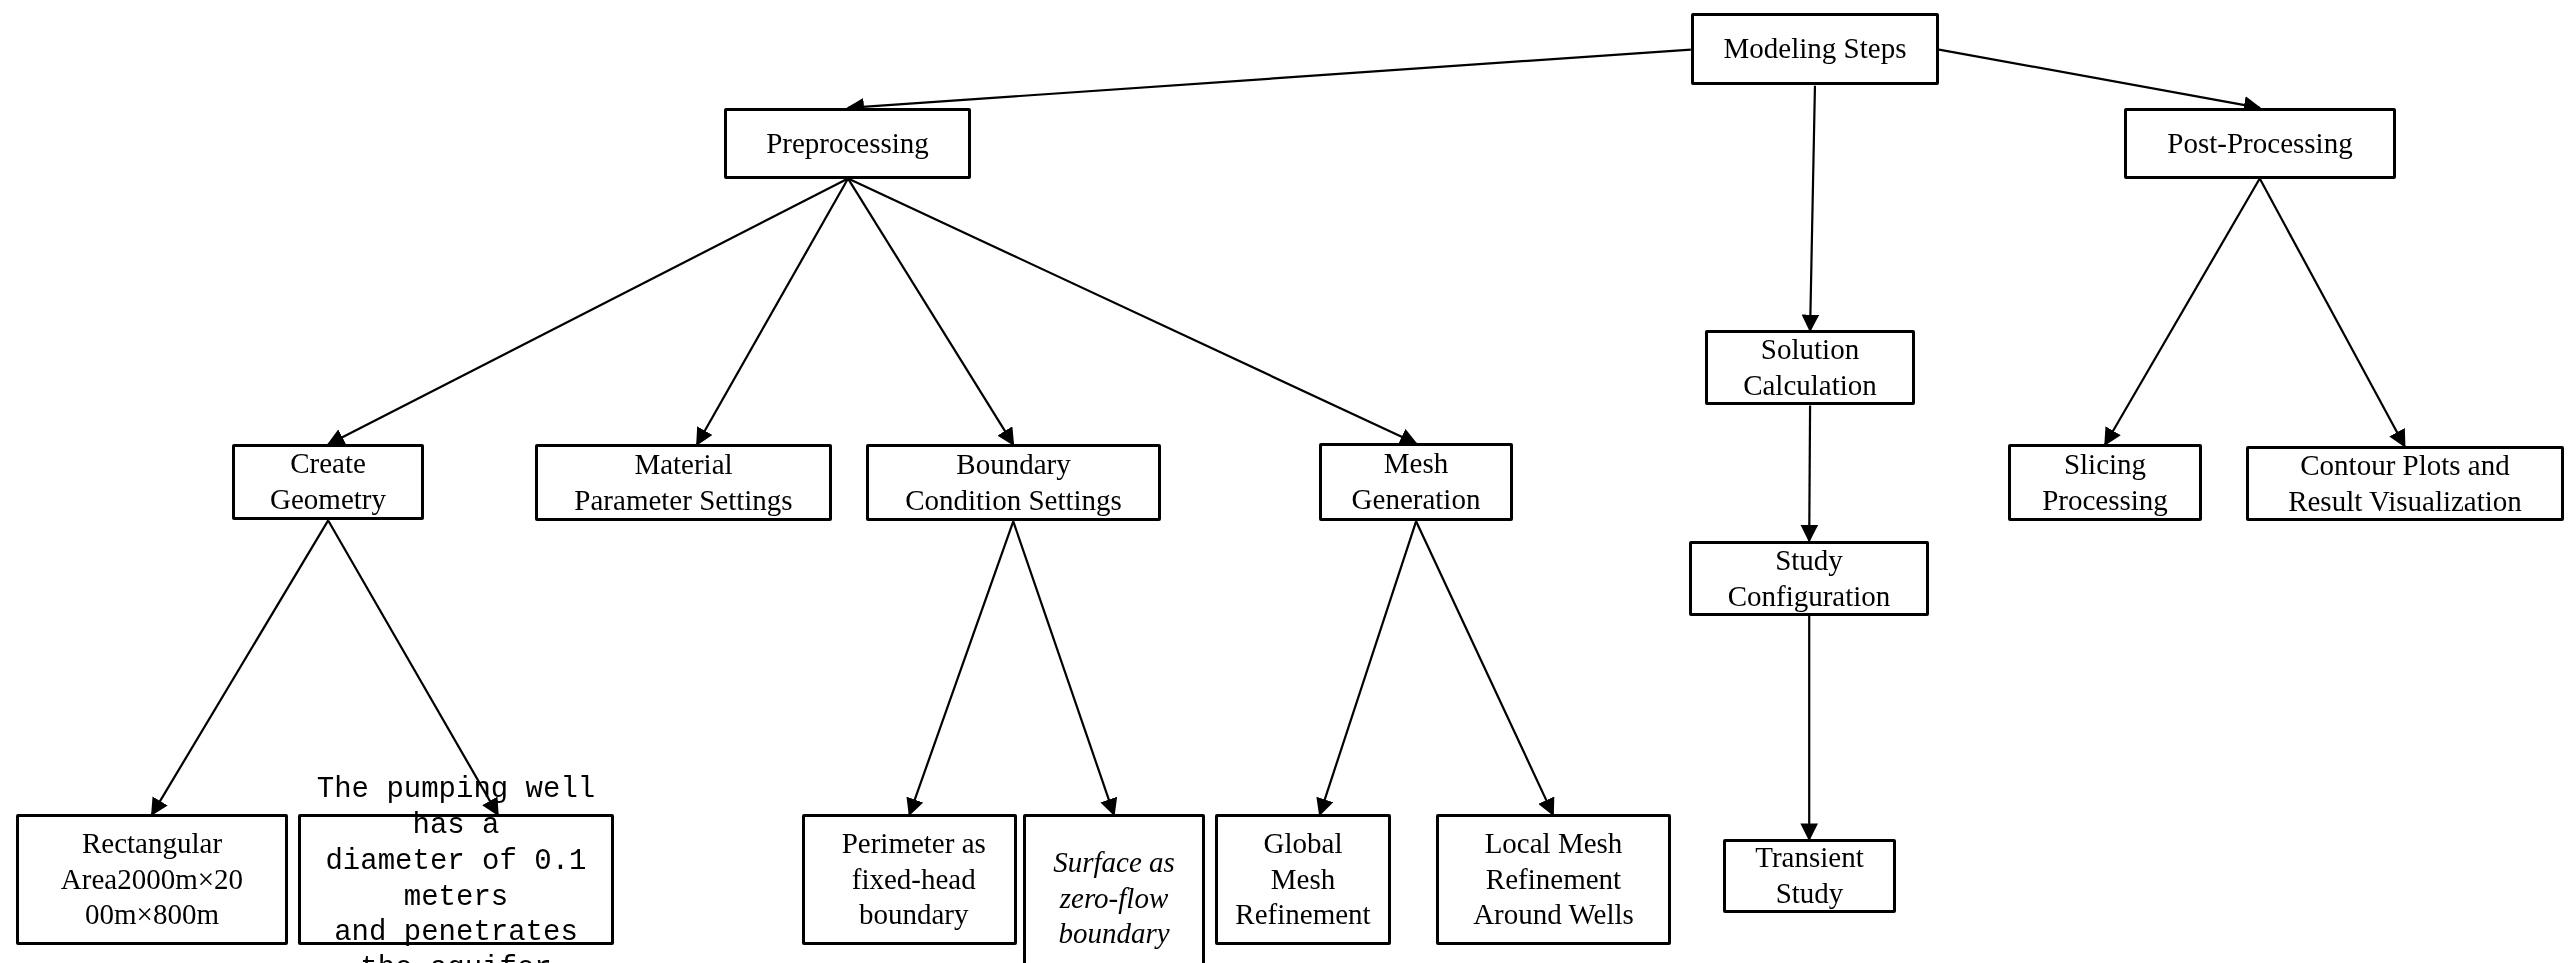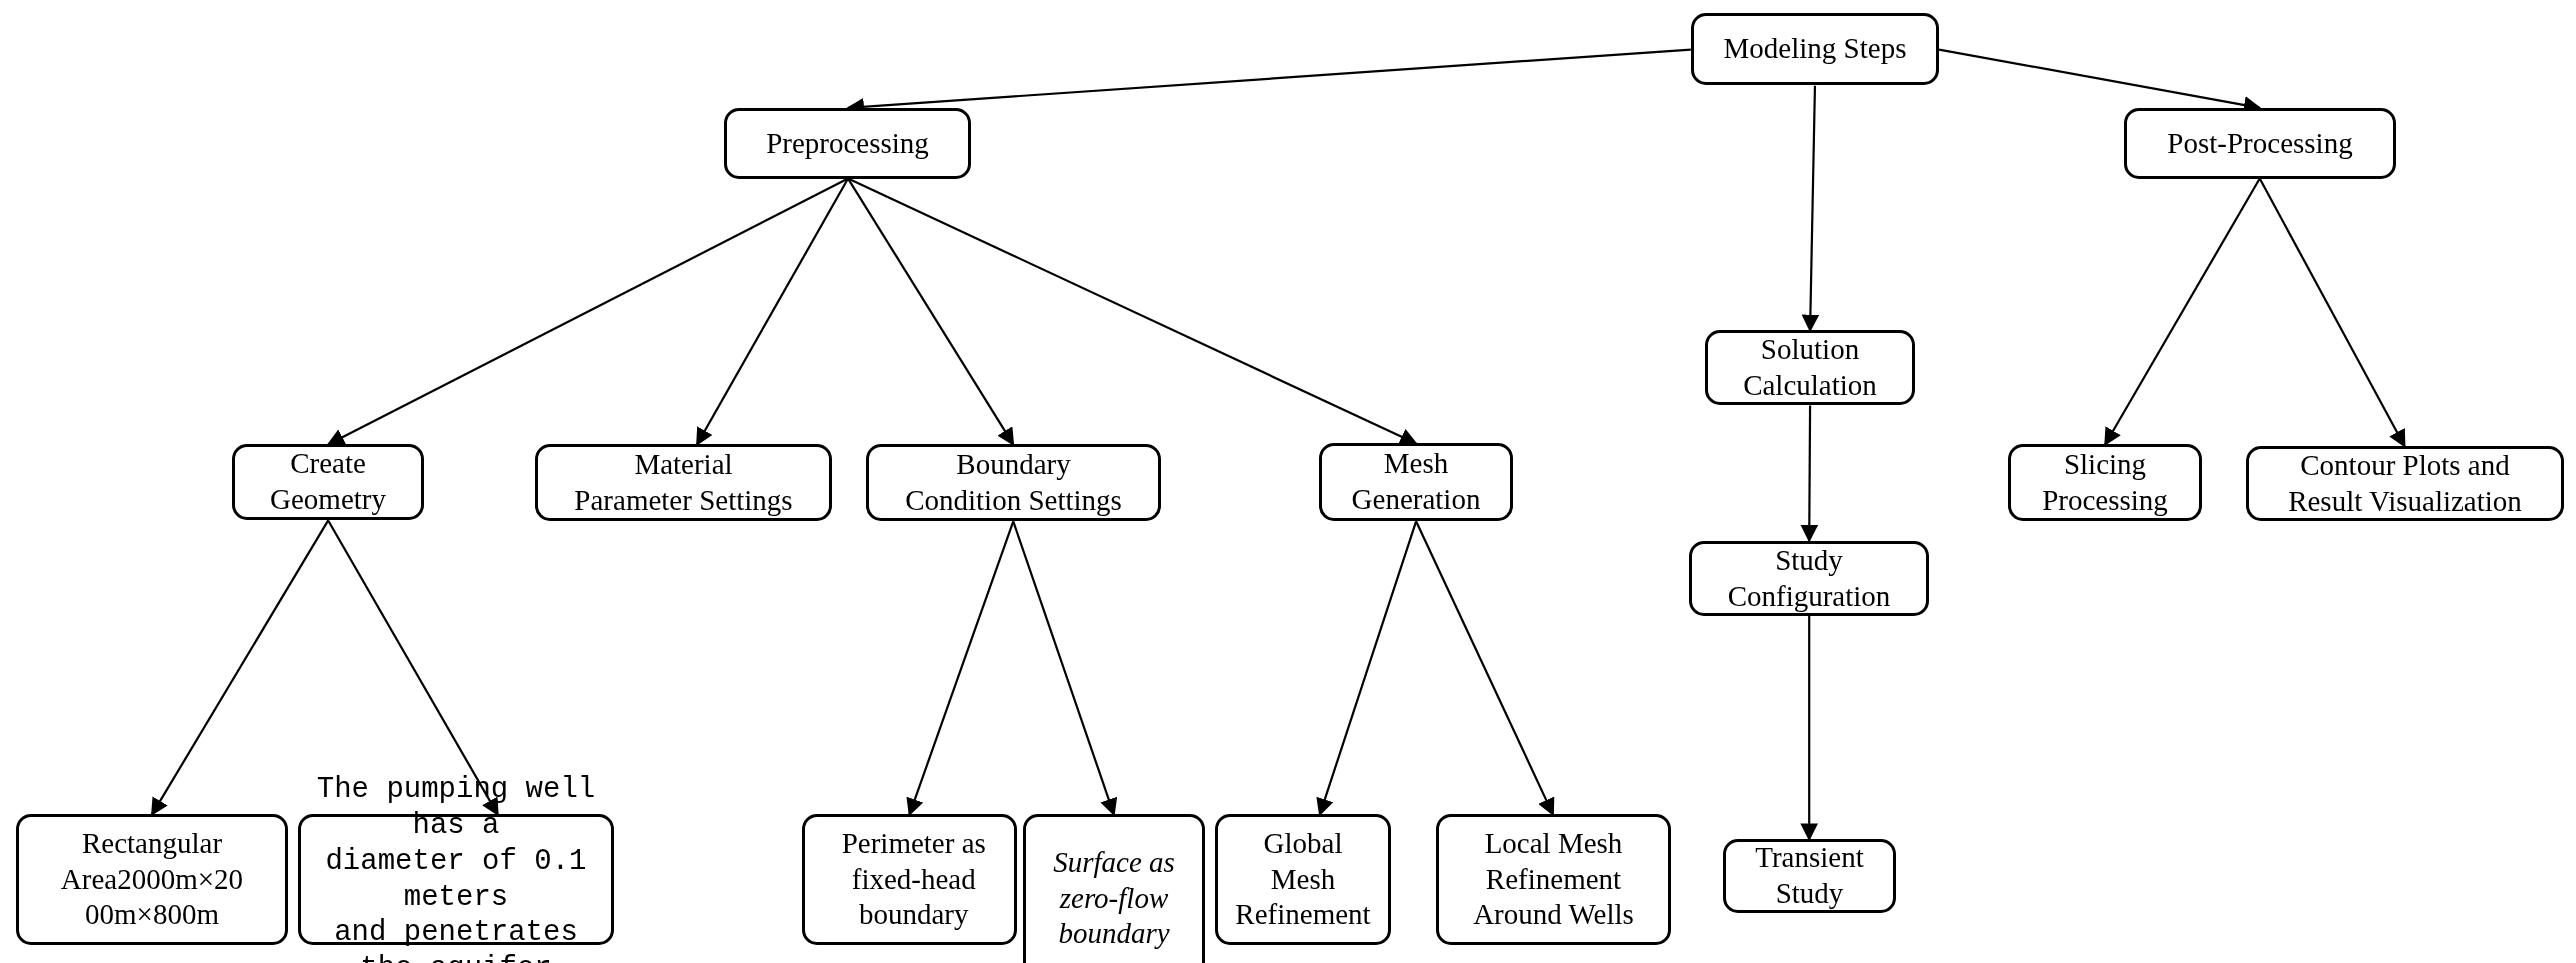--- a/index.html
+++ b/index.html
@@ -22,21 +22,21 @@
     top: 0;
     width: 2576px;
     height: 964px;
     pointer-events: none;
   }
   .node {
     position: absolute;
     box-sizing: border-box;
     background: #ffffff;
     border: 3.5px solid #000000;
-    border-radius: 15px;
+    border-radius: 2px;
     display: flex;
     align-items: center;
     justify-content: center;
     text-align: center;
     white-space: pre-line;
     font-size: 29px;
     line-height: 1.24;
     padding: 1.8px 3.5px;
     z-index: 2;
   }

